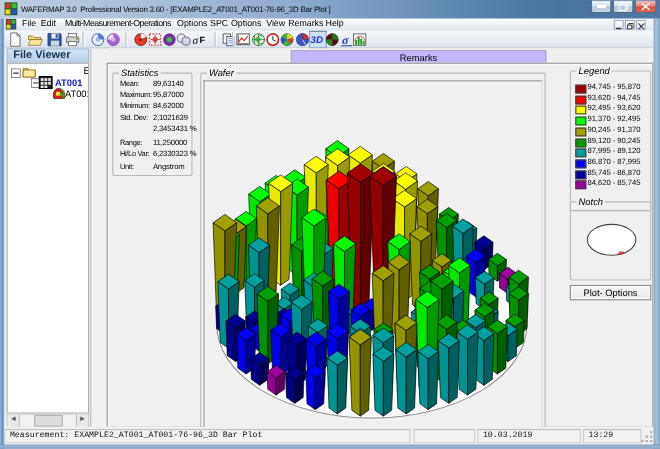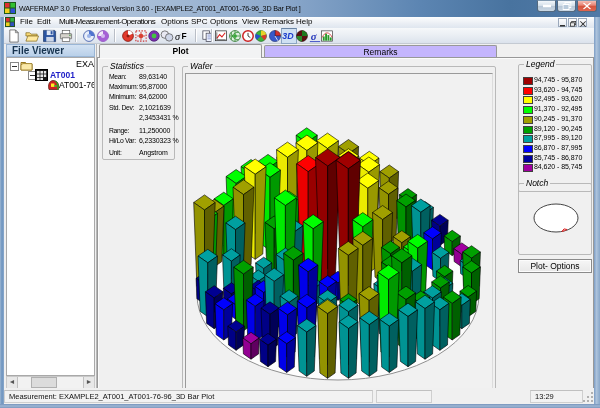--- a/index.html
+++ b/index.html
@@ -17,26 +17,26 @@
 .menubar { position:absolute; left:4px; top:17px; width:590px; height:11px;
   background:linear-gradient(180deg,#fcfdfe 0,#eaeef4 60%,#dfe6ef 100%); font-size:8.5px; color:#000; }
 .menubar span.mi { position:absolute; top:0px; font-size:8px; }
 .menubar span.mmo { letter-spacing:-0.5px; }
 .micon { position:absolute; left:1px; top:0px; width:10px; height:10px; }
 .mdibtn { position:absolute; top:1px; width:9px; height:9px; background:linear-gradient(180deg,#fdfdfd,#e6eaf0); border:1px solid #9aa8bb; }
 .toolbar { position:absolute; left:4px; top:28px; width:590px; height:16px;
   background:linear-gradient(180deg,#f6f8fa 0,#e7ecf2 60%,#dbe2ec 100%); border-bottom:1px solid #c4cad2; }
 .tb { position:absolute; top:1px; width:14px; height:14px; }
 .tsep { position:absolute; top:1px; width:1px; height:13px; background:#b9bec6; box-shadow:1px 0 0 #ffffff; }
-.leftpanel { position:absolute; left:4px; top:44px; width:93px; bottom:19px; background:#f0f0f0; border-right:1px solid #b8b8b8;}
+.leftpanel { position:absolute; left:4px; top:44px; width:79px; bottom:19px; background:#f0f0f0; border-right:1px solid #b8b8b8;}
 .fv-head { position:absolute; left:2px; top:0px; right:1px; height:13px; background:linear-gradient(180deg,#d3e2f3,#b9d0e9); border:1px solid #9ab6d6; font-size:10px; font-weight:bold; color:#16334f; padding-left:5px; line-height:12px;}
 .fv-tree { position:absolute; left:2px; top:13px; right:1px; bottom:13px; background:#fff; border:1px solid #a9a9a9; overflow:hidden;}
 .fv-hsb { position:absolute; left:2px; bottom:0px; right:1px; height:13px; background:#f2f2f2; border:1px solid #c9c9c9; }
 .tree-item { position:absolute; font-size:8.5px; white-space:nowrap; color:#000; }
-.statusbar { position:absolute; left:4px; right:6px; bottom:4px; height:16px; background:#f0f0f0; font-size:7.5px; color:#111; }
+.statusbar { position:absolute; left:4px; right:6px; bottom:4px; height:16px; background:#f0f0f0; font-size:7.5px; color:#111;font-family:Liberation Mono, monospace; }
 .sb-panel { position:absolute; top:2px; height:13px; border:1px solid #cfcfcf; border-top-color:#c0c0c0; background:#f2f2f2; line-height:11px; padding-left:4px; white-space:nowrap; overflow:hidden;}
 .main { position:absolute; left:97px; top:44px; width:497px; bottom:19px; background:#f0f0f0; }
 .tab { position:absolute; top:0; background:#f1f2f3; border:1px solid #989898; border-bottom:none; border-radius:2px 2px 0 0; font-size:8.5px; text-align:center; }
 .tabpage { position:absolute; left:0px; top:13px; right:0px; bottom:0px; background:#f0f0f0; border:1px solid #989898; box-shadow:inset 1px 1px 0 #fbfbfb; }
 .gb { position:absolute; border:1px solid #b9b9b9; border-radius:2px; }
 .gb > .gl { position:absolute; top:-5px; left:5px; background:#f0f0f0; font-size:8.5px; padding:0 2px; line-height:9px; color:#000;font-style:italic;}
 .srow { position:absolute; font-size:6.8px; letter-spacing:-0.3px; white-space:nowrap; color:#000;}
 .sval { position:absolute; font-size:7px; letter-spacing:-0.15px; white-space:nowrap; color:#000;}
 .leg-row { position:absolute; font-size:7px; letter-spacing:-0.05px; white-space:nowrap; color:#000;}
 .leg-sw { position:absolute; left:4px; width:10px; height:8px; border:1px solid #404040; }
@@ -249,21 +249,20 @@
           </svg>
 <div class="tree-item" style="left:52px;top:22px;font-size:8.5px;">AT001-76-9</div>
 </path></div>
     <div class="fv-hsb">
       <div style="position:absolute;left:0;top:0;width:11px;height:11px;background:#e8e8e8;border-right:1px solid #c0c0c0;font-size:7px;text-align:center;line-height:10px;color:#555">◄</div>
       <div style="position:absolute;right:0;top:0;width:11px;height:11px;background:#e8e8e8;border-left:1px solid #c0c0c0;font-size:7px;text-align:center;line-height:10px;color:#555">►</div>
       <div style="position:absolute;left:24px;top:0px;width:26px;height:11px;background:#dcdcdc;border:1px solid #b0b0b0;"></div>
     </div>
   </div>
   <div class="main">
-    <div class="tab" style="left:2px;width:163px;height:14px;font-weight:bold;z-index:2;background:#f2f3f4;line-height:13px;">Plot</div>
     <div class="tab" style="left:167px;width:233px;height:13px;top:1px;background:#c4b5fd;line-height:12px;">Remarks</div>
     <div class="tabpage">
       <div class="gb" style="left:4px;top:8px;width:73px;height:94px;">
           <div class="gl">Statistics</div>
           <div class="srow" style="left:6px;top:6px">Mean:</div>
           <div class="sval" style="left:36px;top:6px">89,63140</div>
           <div class="srow" style="left:6px;top:16px">Maximum:</div>
           <div class="sval" style="left:36px;top:16px">95,87000</div>
           <div class="srow" style="left:6px;top:26px">Minimum:</div>
           <div class="sval" style="left:36px;top:26px">84,62000</div>
@@ -677,20 +676,21 @@
 <path d="M 348.5 315.2 L 358.1 321.8 L 348.5 328.5 L 339.0 321.8 Z" fill="#00a0a0" stroke="#000000" stroke-width="0.6" stroke-linejoin="round"></path>
 <path d="M 339.0 321.8 L 348.5 328.5 L 348.5 378.3 L 340.9 373.0 Z" fill="#009393" stroke="#000000" stroke-width="0.6" stroke-linejoin="round"></path>
 <path d="M 348.5 328.5 L 358.1 321.8 L 356.1 373.0 L 348.5 378.3 Z" fill="#006060" stroke="#000000" stroke-width="0.6" stroke-linejoin="round"></path>
 <path d="M 327.5 299.5 L 337.6 306.6 L 327.5 313.7 L 317.4 306.6 Z" fill="#a0a000" stroke="#000000" stroke-width="0.6" stroke-linejoin="round"></path>
 <path d="M 317.4 306.6 L 327.5 313.7 L 327.5 378.3 L 319.9 373.0 Z" fill="#939300" stroke="#000000" stroke-width="0.6" stroke-linejoin="round"></path>
 <path d="M 327.5 313.7 L 337.6 306.6 L 335.1 373.0 L 327.5 378.3 Z" fill="#606000" stroke="#000000" stroke-width="0.6" stroke-linejoin="round"></path>
     </svg>
   <div class="statusbar">
     <div class="sb-panel" style="left:0px;width:369px;">Measurement: EXAMPLE2_AT001_AT001-76-96_3D Bar Plot</div>
     <div class="sb-panel" style="left:372px;width:56px;"></div>
+    <div class="sb-panel" style="left:430px;width:94px;">10.03.2019</div>
     <div class="sb-panel" style="left:526px;width:53px;">13:29</div>
     <svg style="position:absolute;right:0px;top:3px" width="12" height="12" viewBox="0 0 12 12">
         <g fill="#b0b0b0">
           <rect x="9" y="9" width="2" height="2"></rect>
           <rect x="5" y="9" width="2" height="2"></rect>
           <rect x="1" y="9" width="2" height="2"></rect>
           <rect x="9" y="5" width="2" height="2"></rect>
           <rect x="5" y="5" width="2" height="2"></rect>
           <rect x="9" y="1" width="2" height="2"></rect>
         </g>

